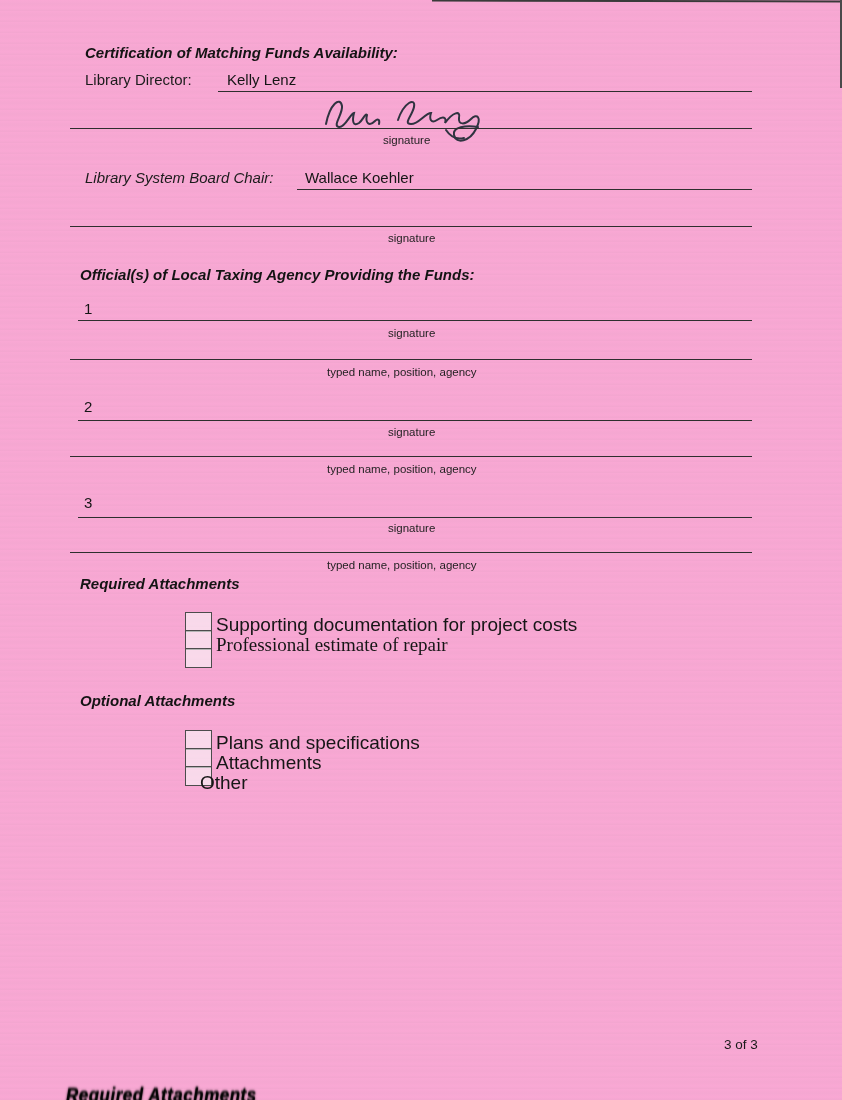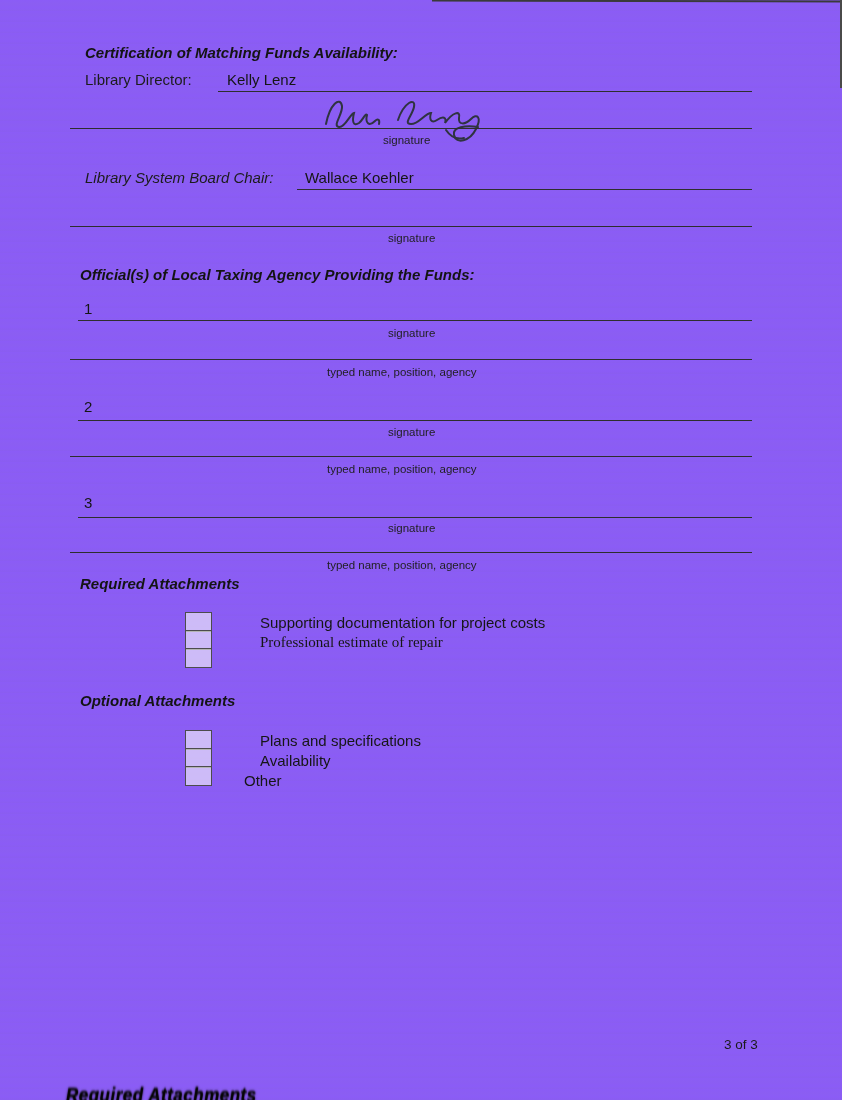--- a/index.html
+++ b/index.html
@@ -1,20 +1,20 @@
 <!DOCTYPE html>
 <html><head>
 <meta charset="utf-8">
 <style>
   html,body{margin:0;padding:0;background:#e8e8e8;}
   .page{
     position:relative;
     width:842px;height:1100px;
     margin:0 auto;
-    background:#8b5cf6;
+    background:#f9a8d4;
     font-family:"Liberation Sans","DejaVu Sans",sans-serif;
     color:#1c1c1c;
     overflow:hidden;
   }
   
   .page::before{
     content:"";
     position:absolute;inset:0;
     background:
       repeating-linear-gradient(0deg, rgba(120,120,120,0.05) 0px, rgba(255,255,255,0) 3px, rgba(140,140,140,0.04) 7px, rgba(255,255,255,0) 11px);
@@ -29,21 +29,21 @@
   .num{font-size:15px;color:#151515;}
   .cb-stack{display:flex;flex-direction:column;}
   .cb-box{
     width:27px;height:19.5px;
     border:1.3px solid #4c4c4c;
     background:rgba(250,250,250,0.6);
     box-sizing:border-box;
     margin-top:-1.3px;
   }
   .cb-box:first-child{margin-top:0;}
-  .cb-label{font-size:15px;color:#161616;margin-left:44px;}
+  .cb-label{font-size:19px;color:#161616;}
   .footer-txt{font-size:13.5px;color:#1a1a1a;}
   .footer-rev{font-style:italic;}
   .artifact{
     font-size:17px;font-weight:bold;font-style:italic;
     color:#050505;letter-spacing:0.5px;
     filter:blur(0.7px);
     transform:scaleY(1.15);
     text-shadow:0 0 2px #000;
   }
   .edge-line-top{
@@ -120,20 +120,20 @@
   <div class="abs cb-label" style="left:216px;top:634px;font-family:Liberation Serif, serif;">Professional estimate of repair</div>
 
   <div class="abs heading" style="left:80px;top:692px;">Optional Attachments</div>
 
   <div class="abs cb-stack" style="left:185px;top:730px;">
     <div class="cb-box"></div>
     <div class="cb-box"></div>
     <div class="cb-box"></div>
   </div>
   <div class="abs cb-label" style="left:216px;top:732px;">Plans and specifications</div>
-  <div class="abs cb-label" style="left:216px;top:752px;">Availability</div>
+  <div class="abs cb-label" style="left:216px;top:752px;">Attachments</div>
   <div class="abs cb-label" style="left:200px;top:772px;">Other</div>
 
   <div class="abs footer-txt" style="left:724px;top:1037px;">3 of 3</div>
 
   <div class="abs artifact" style="left:66px;top:1086px;">Required Attachments</div>
 
 </div>
 
 </body></html>

